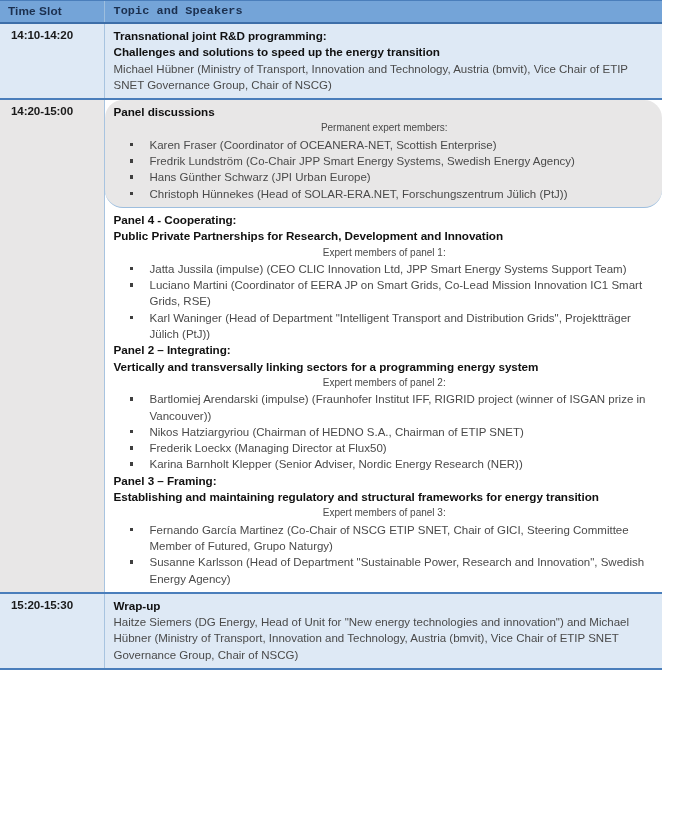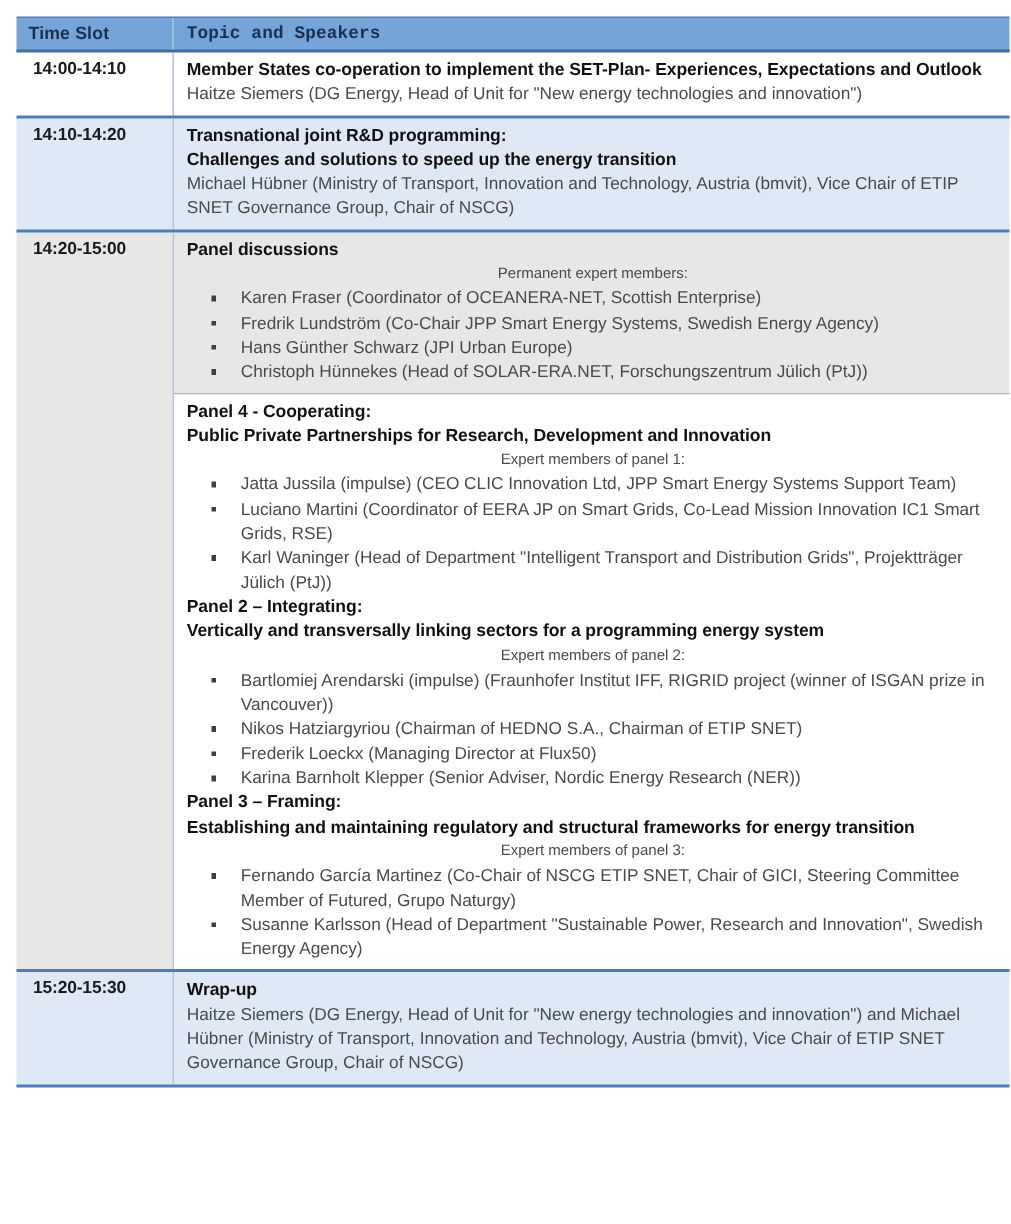--- a/index.html
+++ b/index.html
@@ -9,21 +9,21 @@
   }
   body {
     width: 674px;
     height: 816px;
     font-family: "Liberation Sans", sans-serif;
     color: #404040;
     overflow: hidden;
   }
   .agenda-table {
     width: 662px;
-    margin: 11px;
+    margin: 0;
     border-collapse: collapse;
     table-layout: fixed;
     font-size: 11.4px;
   }
   col.c-time { width: 104px; }
   col.c-topic { width: 558px; }
 
   
   thead th {
     background: #74A4D8;
@@ -65,20 +65,21 @@
   tr.row-panel td.topic {
     background: #FFFFFF;
     padding: 0;
   }
   .subcell {
     padding: 4px 7px 5px 9px;
   }
   .subcell.shaded {
     background: #E8E7E7;
     border-bottom: 1px solid #9DBEDE;
+    border-radius: 18px;
   }
   .subcell.plain { background: #FFFFFF; }
 
   
   .ttl {
     font-weight: bold;
     color: #111111;
     font-size: 11.7px;
     line-height: 16.3px;
     letter-spacing: -0.05px;
@@ -124,27 +125,20 @@
     <col class="c-topic">
   </colgroup>
   <thead>
     <tr>
       <th class="time-head">Time Slot</th>
       <th class="topic-head">Topic and Speakers</th>
     </tr>
   </thead>
   <tbody>
 
-    <tr class="row-white">
-      <td class="time">14:00-14:10</td>
-      <td class="topic">
-        <div class="ttl">Member States co-operation to implement the SET-Plan- Experiences, Expectations and Outlook</div>
-        <div class="body-line">Haitze Siemers (DG Energy, Head of Unit for "New energy technologies and innovation")</div>
-      </td>
-    </tr>
 
     <tr class="row-blue">
       <td class="time">14:10-14:20</td>
       <td class="topic">
         <div class="ttl">Transnational joint R&amp;D programming:</div>
         <div class="ttl">Challenges and solutions to speed up the energy transition</div>
         <div class="body-line">Michael Hübner (Ministry of Transport, Innovation and Technology, Austria (bmvit), Vice Chair of ETIP SNET Governance Group, Chair of NSCG)</div>
       </td>
     </tr>
 

